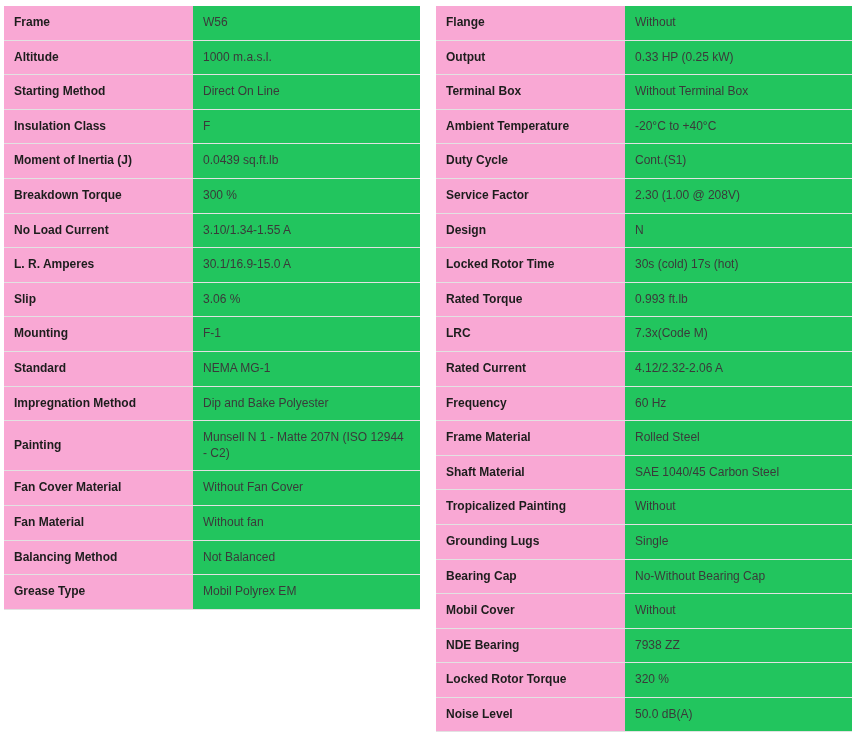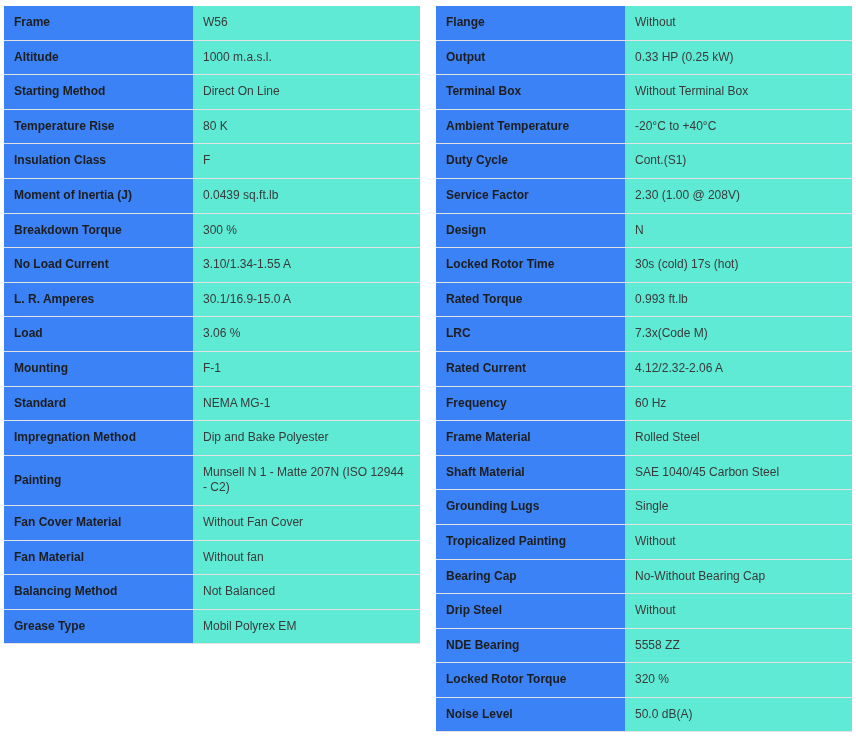--- a/index.html
+++ b/index.html
@@ -47,27 +47,27 @@
     border-bottom: 1px solid #e2e2e2;
   }
   table.spec-table td {
     vertical-align: middle;
     padding: 9px 10px;
     line-height: 1.3;
     font-size: 12px;
   }
   td.spec-key {
     width: 45%;
-    background: #3b82f6;
+    background: #f9a8d4;
     font-weight: bold;
     color: #1d1d1d;
   }
   td.spec-val {
     width: 55%;
-    background: #5eead4;
+    background: #22c55e;
     color: #3a3a3a;
     font-weight: normal;
   }
 </style>
 </head>
 <body>
 
 <div class="spec-wrap">
 
   <div class="spec-col left">
@@ -79,45 +79,41 @@
           </tr>
           <tr>
             <td class="spec-key">Altitude</td>
             <td class="spec-val">1000 m.a.s.l.</td>
           </tr>
           <tr>
             <td class="spec-key">Starting Method</td>
             <td class="spec-val">Direct On Line</td>
           </tr>
           <tr>
-            <td class="spec-key">Temperature Rise</td>
-            <td class="spec-val">80 K</td>
-          </tr>
-          <tr>
             <td class="spec-key">Insulation Class</td>
             <td class="spec-val">F</td>
           </tr>
           <tr>
             <td class="spec-key">Moment of Inertia (J)</td>
             <td class="spec-val">0.0439 sq.ft.lb</td>
           </tr>
           <tr>
             <td class="spec-key">Breakdown Torque</td>
             <td class="spec-val">300 %</td>
           </tr>
           <tr>
             <td class="spec-key">No Load Current</td>
             <td class="spec-val">3.10/1.34-1.55 A</td>
           </tr>
           <tr>
             <td class="spec-key">L. R. Amperes</td>
             <td class="spec-val">30.1/16.9-15.0 A</td>
           </tr>
           <tr>
-            <td class="spec-key">Load</td>
+            <td class="spec-key">Slip</td>
             <td class="spec-val">3.06 %</td>
           </tr>
           <tr>
             <td class="spec-key">Mounting</td>
             <td class="spec-val">F-1</td>
           </tr>
           <tr>
             <td class="spec-key">Standard</td>
             <td class="spec-val">NEMA MG-1</td>
           </tr>
@@ -202,38 +198,38 @@
           </tr>
           <tr>
             <td class="spec-key">Frame Material</td>
             <td class="spec-val">Rolled Steel</td>
           </tr>
           <tr>
             <td class="spec-key">Shaft Material</td>
             <td class="spec-val">SAE 1040/45 Carbon Steel</td>
           </tr>
           <tr>
+            <td class="spec-key">Tropicalized Painting</td>
+            <td class="spec-val">Without</td>
+          </tr>
+          <tr>
             <td class="spec-key">Grounding Lugs</td>
             <td class="spec-val">Single</td>
           </tr>
           <tr>
-            <td class="spec-key">Tropicalized Painting</td>
-            <td class="spec-val">Without</td>
-          </tr>
-          <tr>
             <td class="spec-key">Bearing Cap</td>
             <td class="spec-val">No-Without Bearing Cap</td>
           </tr>
           <tr>
-            <td class="spec-key">Drip Steel</td>
+            <td class="spec-key">Mobil Cover</td>
             <td class="spec-val">Without</td>
           </tr>
           <tr>
             <td class="spec-key">NDE Bearing</td>
-            <td class="spec-val">5558 ZZ</td>
+            <td class="spec-val">7938 ZZ</td>
           </tr>
           <tr>
             <td class="spec-key">Locked Rotor Torque</td>
             <td class="spec-val">320 %</td>
           </tr>
           <tr>
             <td class="spec-key">Noise Level</td>
             <td class="spec-val">50.0 dB(A)</td>
           </tr>
         </tbody>

